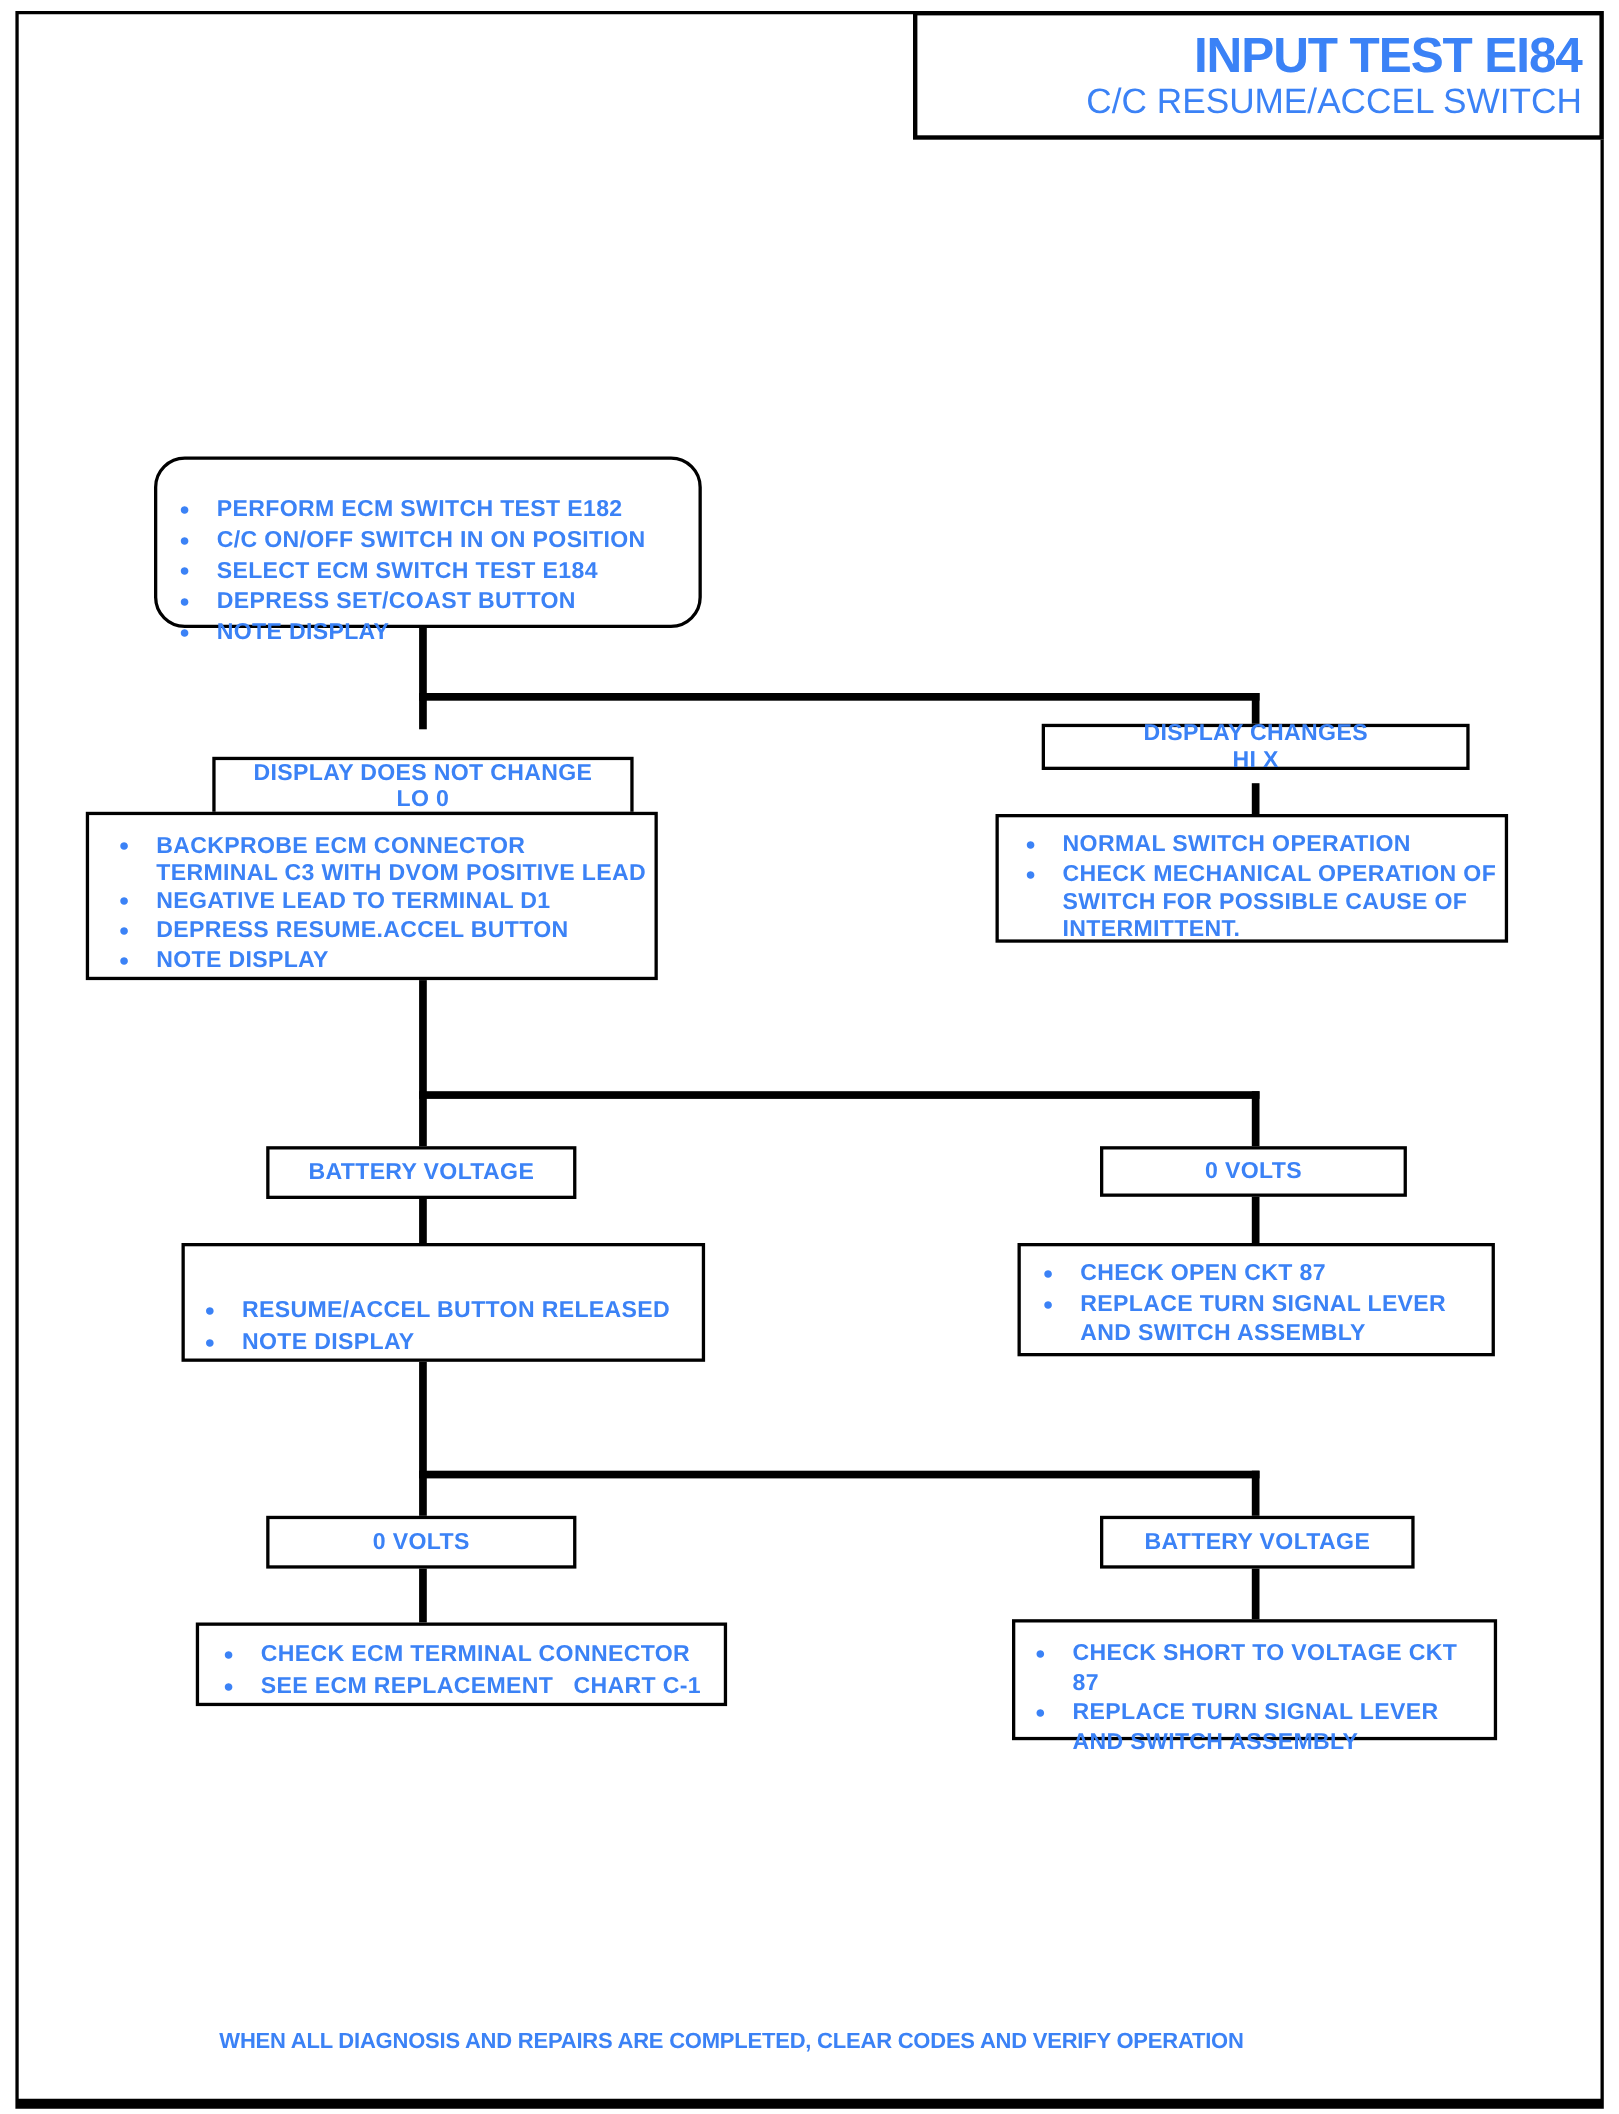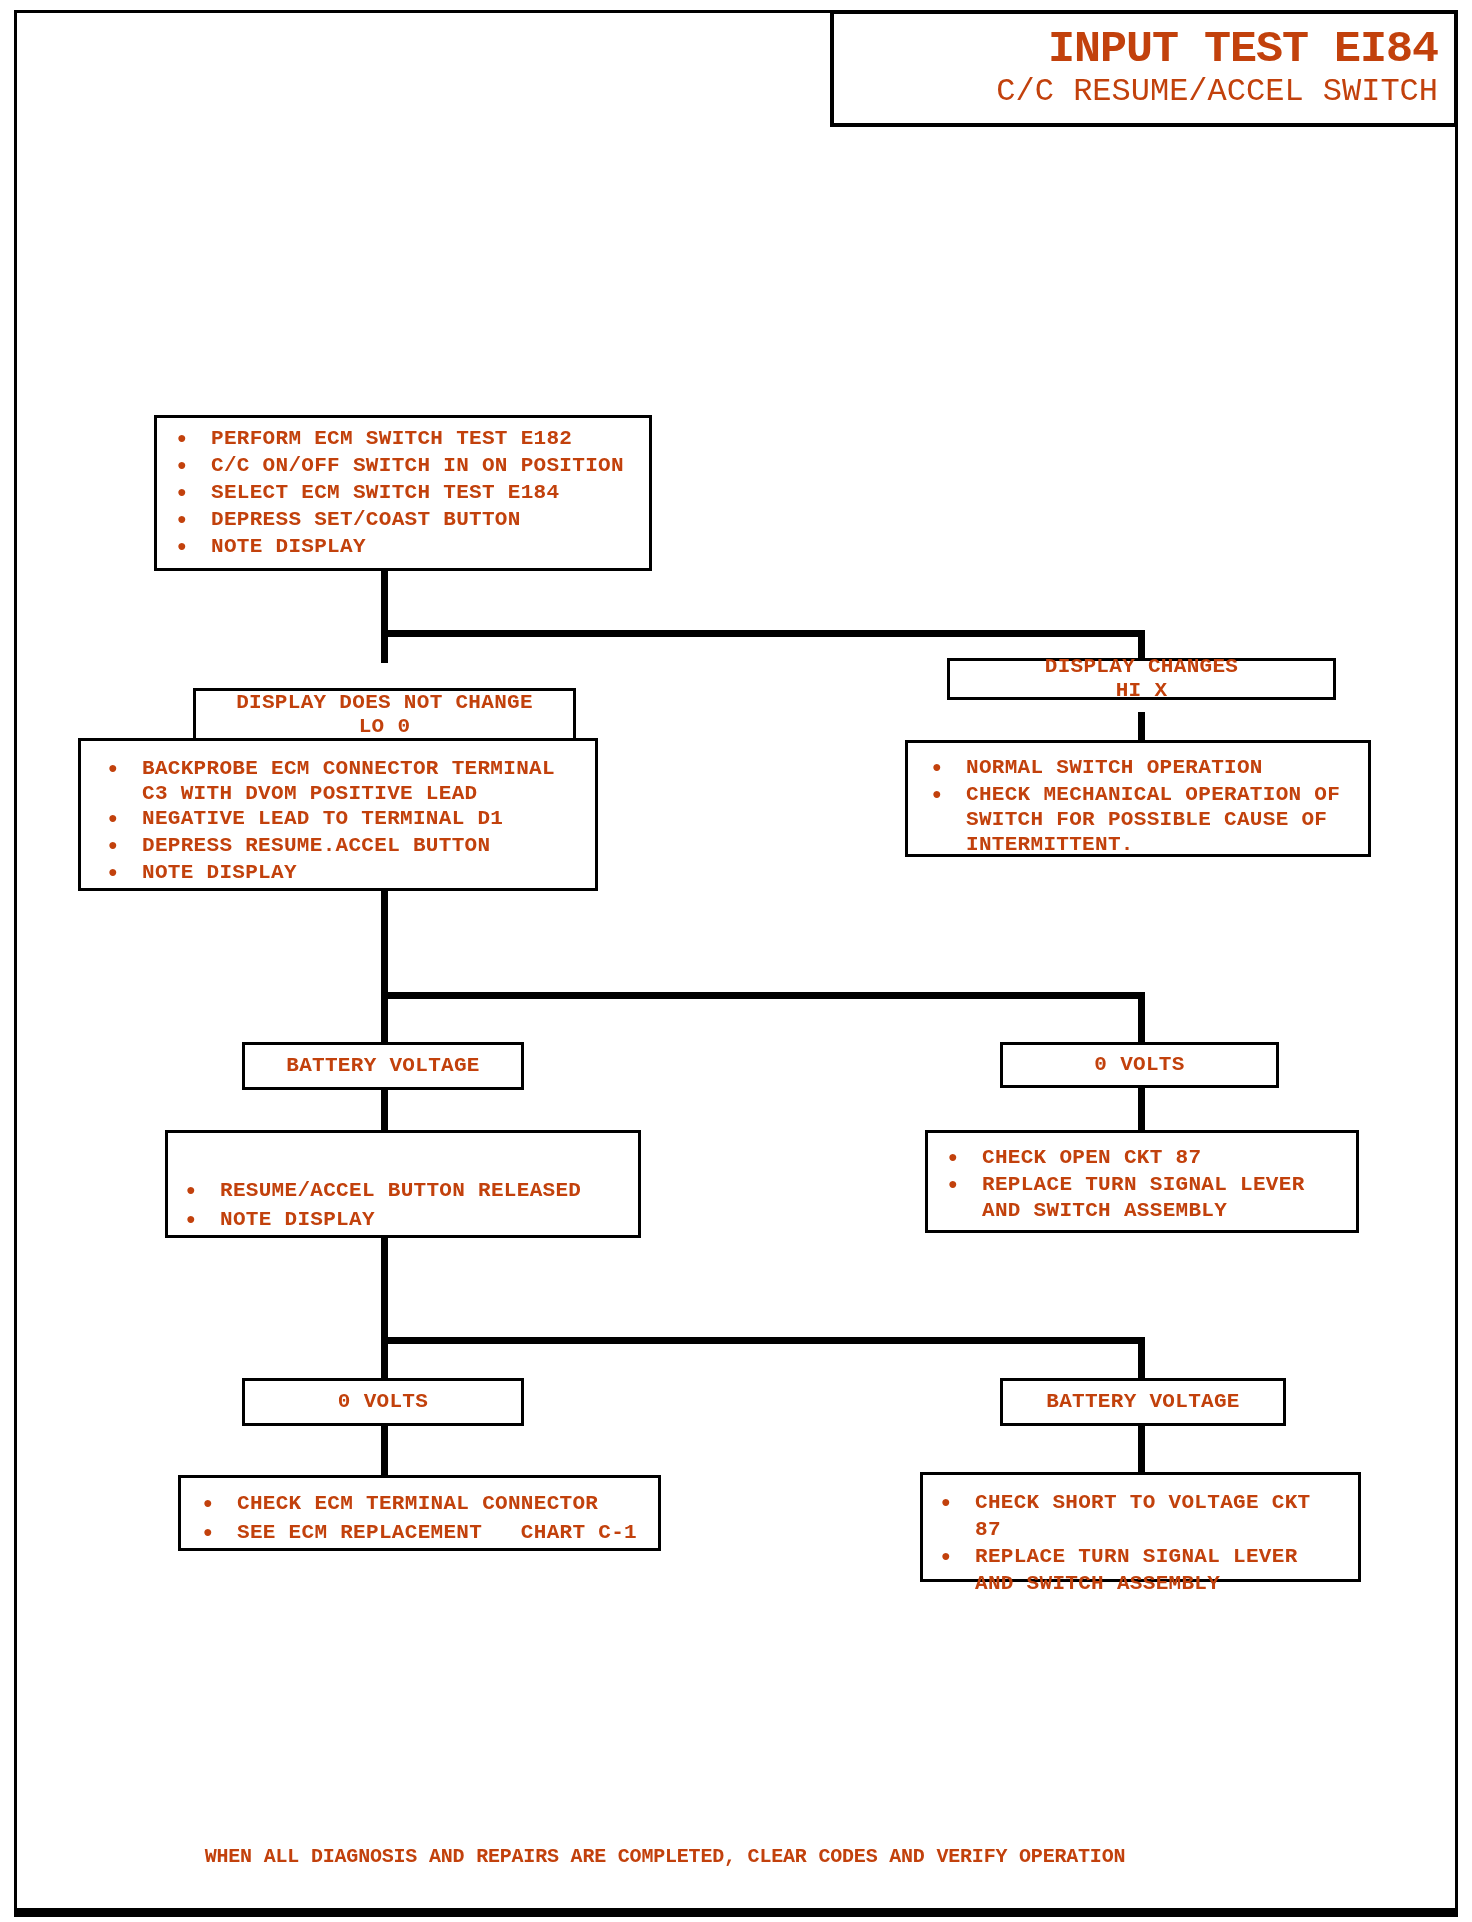--- a/index.html
+++ b/index.html
@@ -1,18 +1,18 @@
 <!DOCTYPE html>
 <html><head>
 <meta charset="utf-8">
 <style>
   html,body{margin:0;padding:0;background:#ffffff;}
   #page{
     position:relative;width:1472px;height:1922px;background:#ffffff;
-    font-family:Liberation Mono, monospace;color:#c2410c;overflow:hidden;
+    font-family:Liberation Sans, sans-serif;color:#3b82f6;overflow:hidden;
   }
   .frame{
     position:absolute;left:14px;top:10px;width:1444px;height:1907px;
     box-sizing:border-box;border-left:3px solid #000;border-top:3px solid #000;
     border-right:3px solid #000;border-bottom:9px solid #000;
   }
   .titlebox{
     position:absolute;left:830px;top:10px;width:628px;height:117px;
     box-sizing:border-box;border:4px solid #000;background:#fff;
     display:flex;flex-direction:column;justify-content:center;align-items:flex-end;
@@ -56,21 +56,21 @@
   <div class="line" style="left:381px;top:992px;width:764px;height:7px;"></div>
   <div class="line" style="left:1138px;top:992px;width:7px;height:53px;"></div>
   <div class="line" style="left:381px;top:1087px;width:7px;height:46px;"></div>
   <div class="line" style="left:1138px;top:1084px;width:7px;height:49px;"></div>
   <div class="line" style="left:381px;top:1235px;width:7px;height:146px;"></div>
   <div class="line" style="left:381px;top:1337px;width:764px;height:7px;"></div>
   <div class="line" style="left:1138px;top:1337px;width:7px;height:44px;"></div>
   <div class="line" style="left:381px;top:1423px;width:7px;height:55px;"></div>
   <div class="line" style="left:1138px;top:1423px;width:7px;height:52px;"></div>
 
-  <div class="box" style="left:154px;top:415px;width:498px;height:156px;padding:8px 8px 8px 20px;line-height:26px;">
+  <div class="box" style="left:140px;top:415px;width:498px;height:156px;padding:32px 8px 8px 20px;line-height:26px;border-radius:28px;">
     <div class="li">
         <span class="dot"></span>
         <span class="txt">PERFORM ECM SWITCH TEST E182</span>
       </div>
     <div class="li">
         <span class="dot"></span>
         <span class="txt">C/C ON/OFF SWITCH IN ON POSITION</span>
       </div>
     <div class="li">
         <span class="dot"></span>

